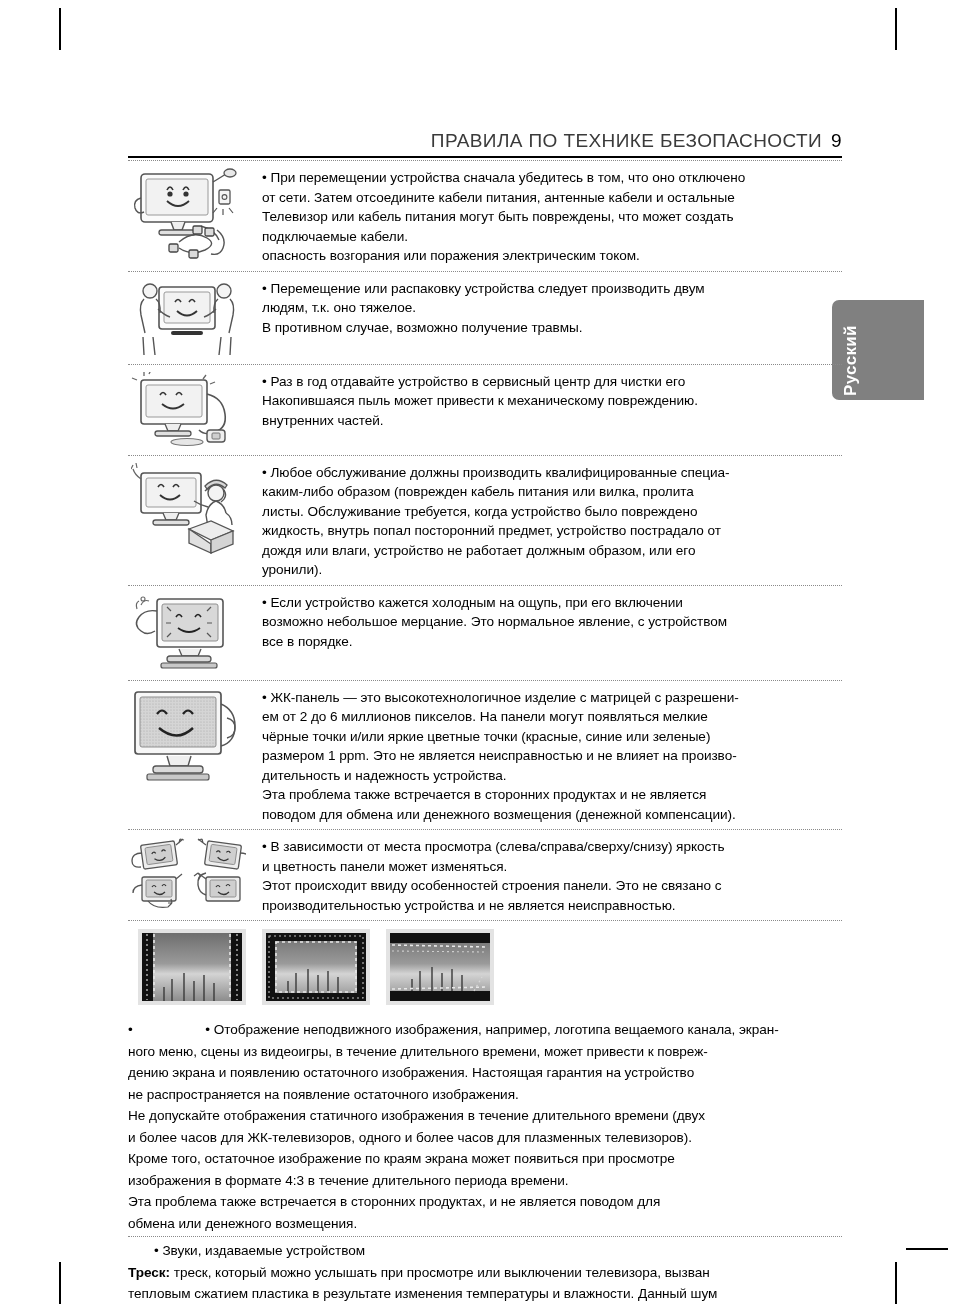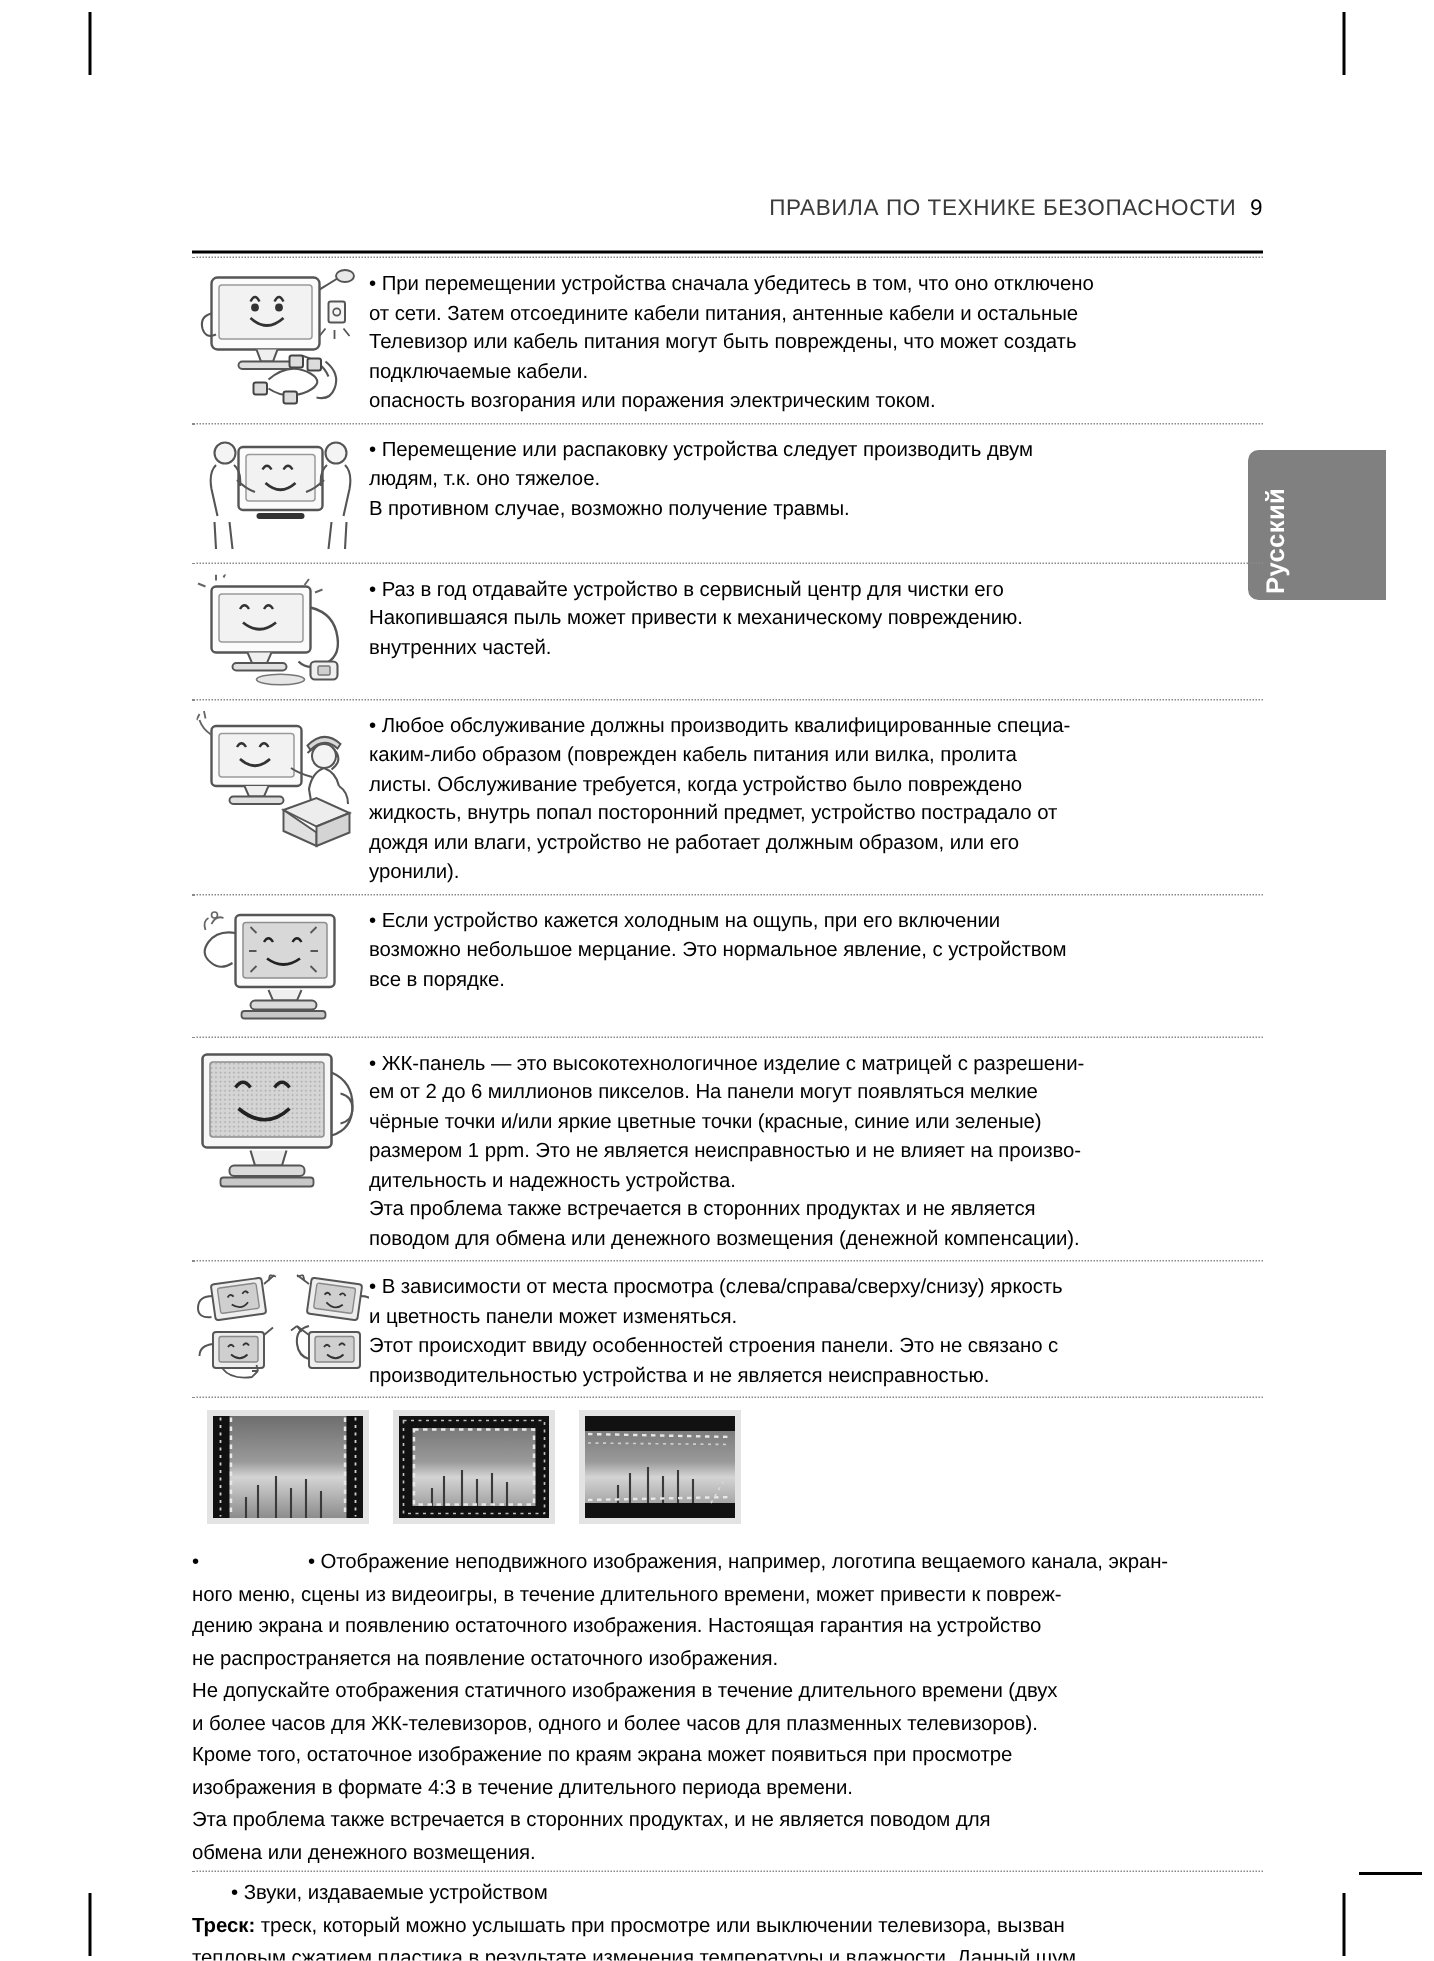--- a/index.html
+++ b/index.html
@@ -59,44 +59,45 @@
   
   .page {
     position: absolute;
     left: 128px;
     top: 130px;
     width: 714px;
   }
 
   .header {
     text-align: right;
-    font-size: 15px;
+    font-size: 19px;
     color: #3a3a3a;
     letter-spacing: 0.4px;
-    padding-bottom: 20px;
+    padding-bottom: 4px;
     white-space: nowrap;
   }
   .header .pageno { margin-left: 9px; color: #000; }
   .header-rule {
     height: 2px;
     background: #000;
     margin-bottom: 2px;
   }
 
   .dotrule {
     height: 0;
     border-top: 1px dotted #8a8a8a;
     margin: 0;
   }
 
   
   .row {
     display: flex;
     align-items: flex-start;
     padding: 5px 0 5px 0;
+    gap: 16px;
   }
   .row .iconcell {
     flex: 0 0 auto;
     width: 118px;
     display: flex;
     justify-content: center;
     align-items: flex-start;
     padding-top: 2px;
   }
   .row .textcell {

